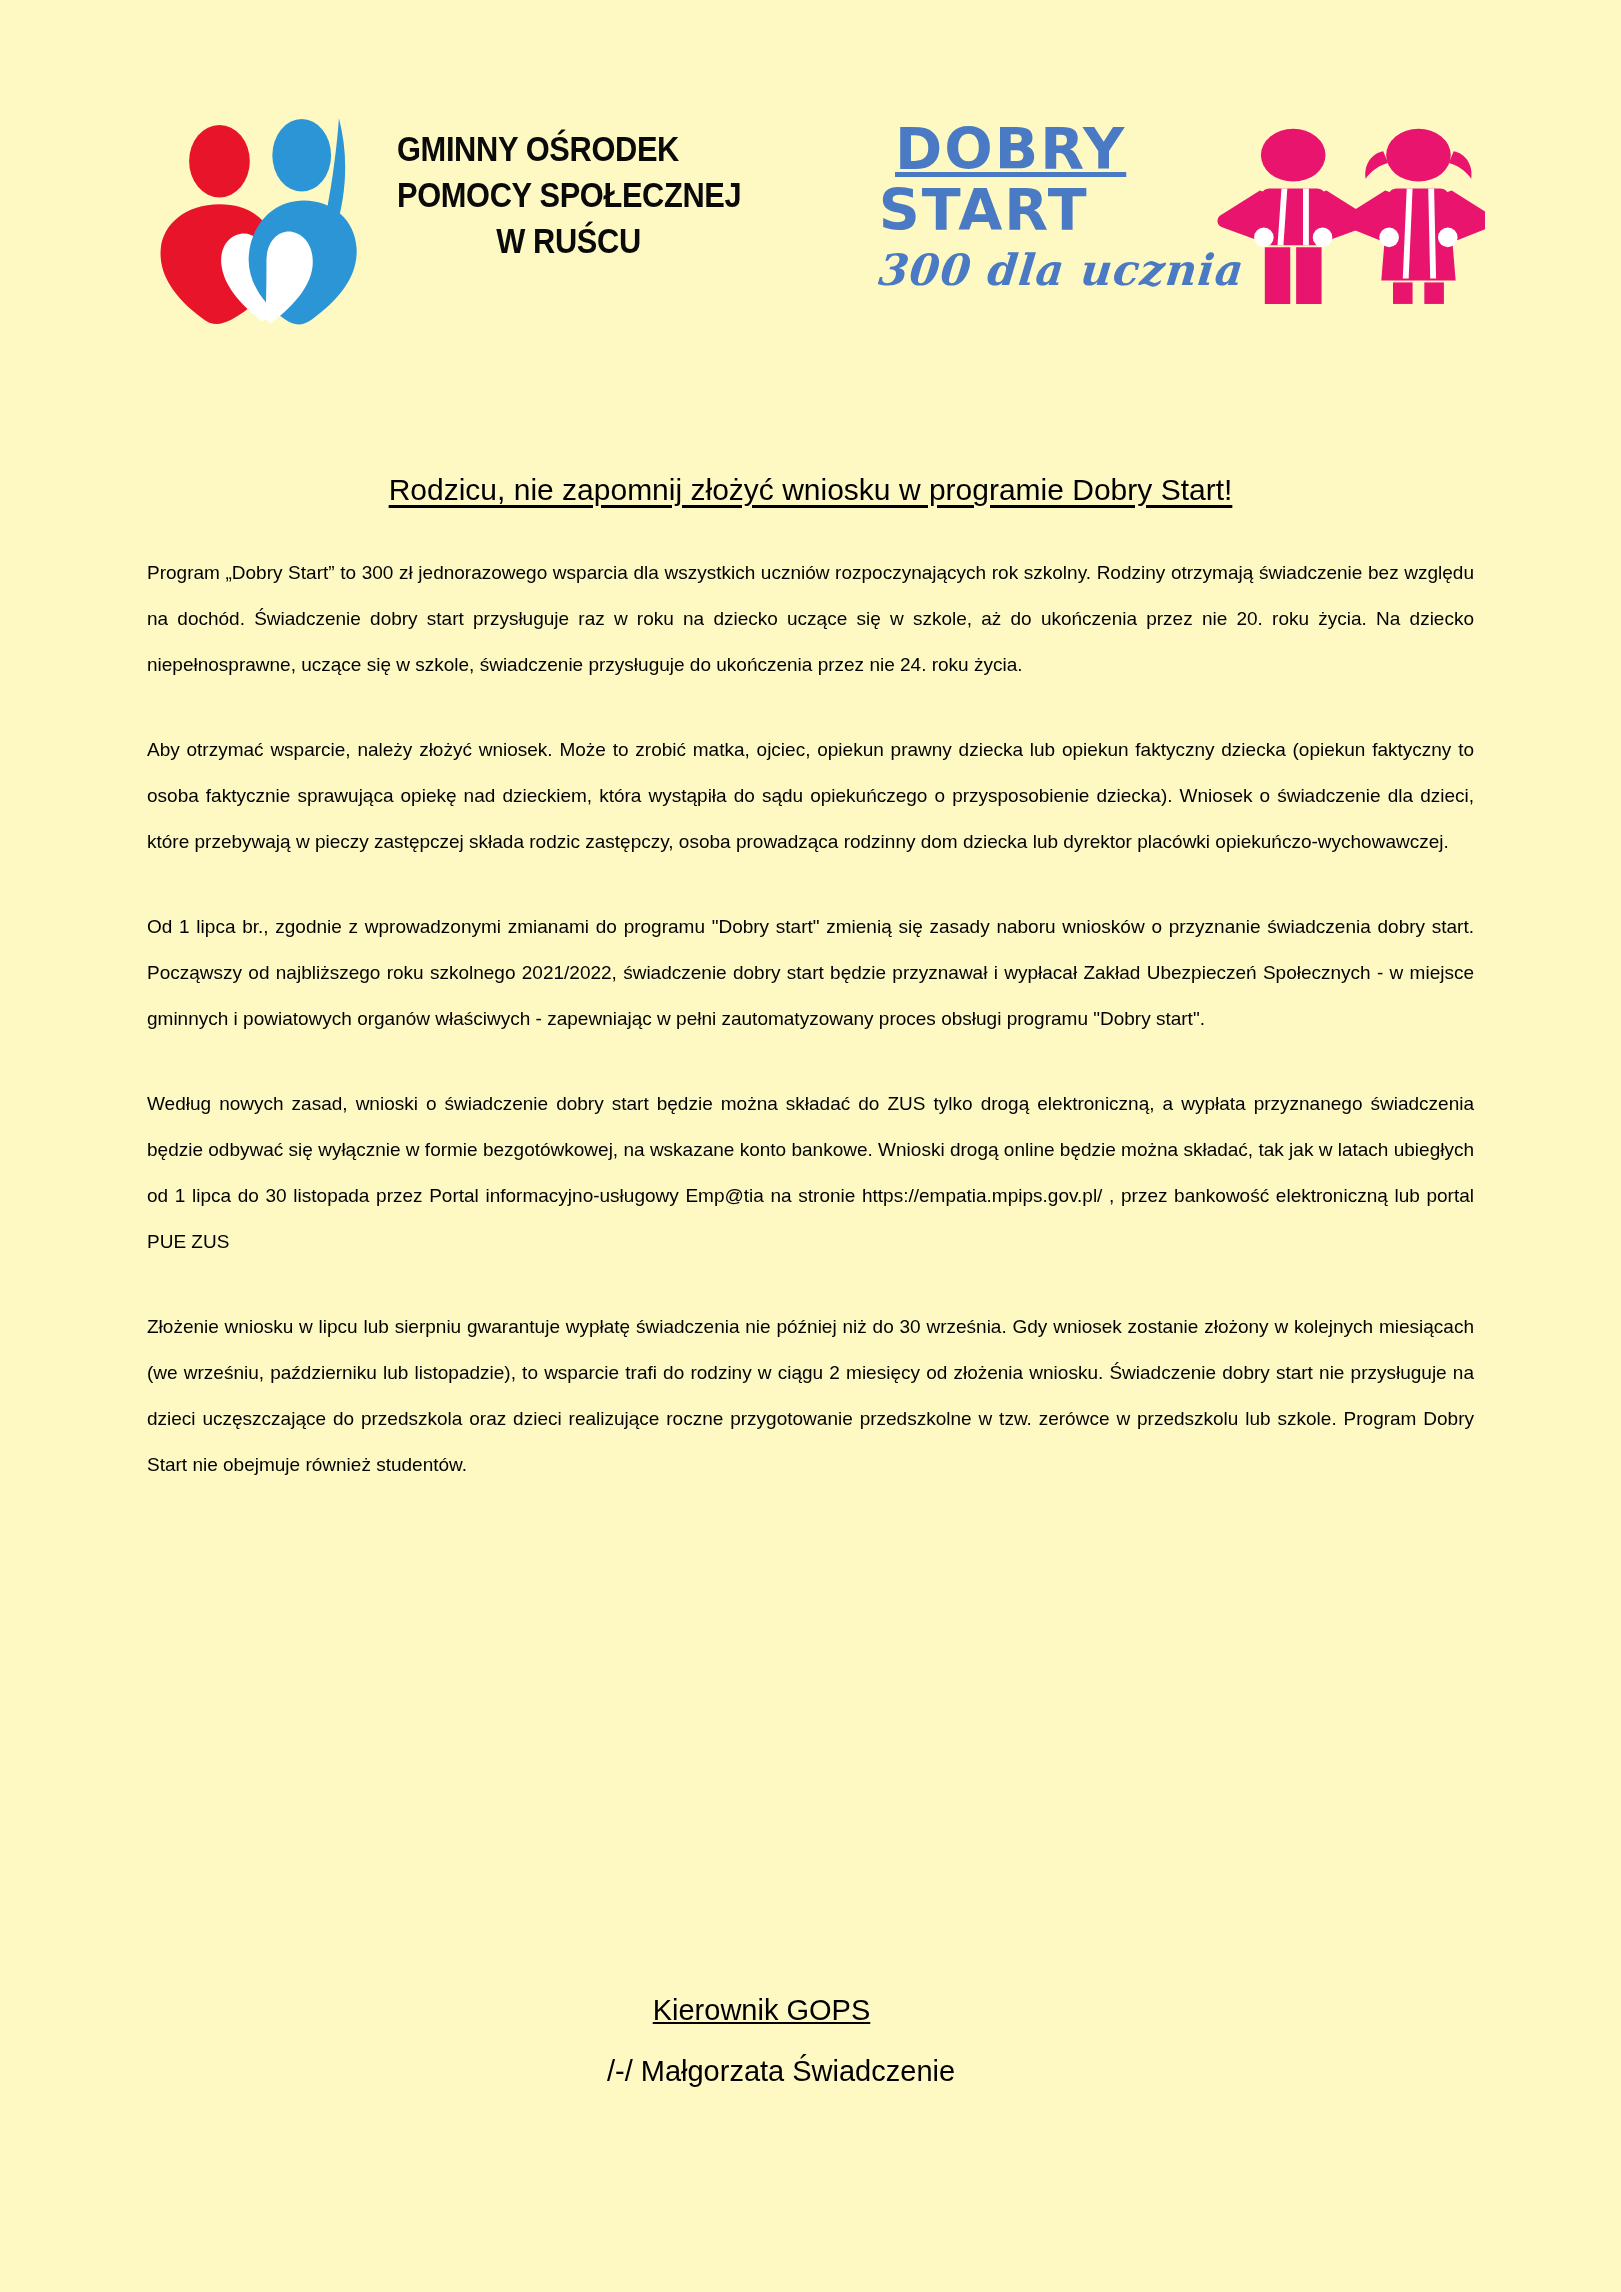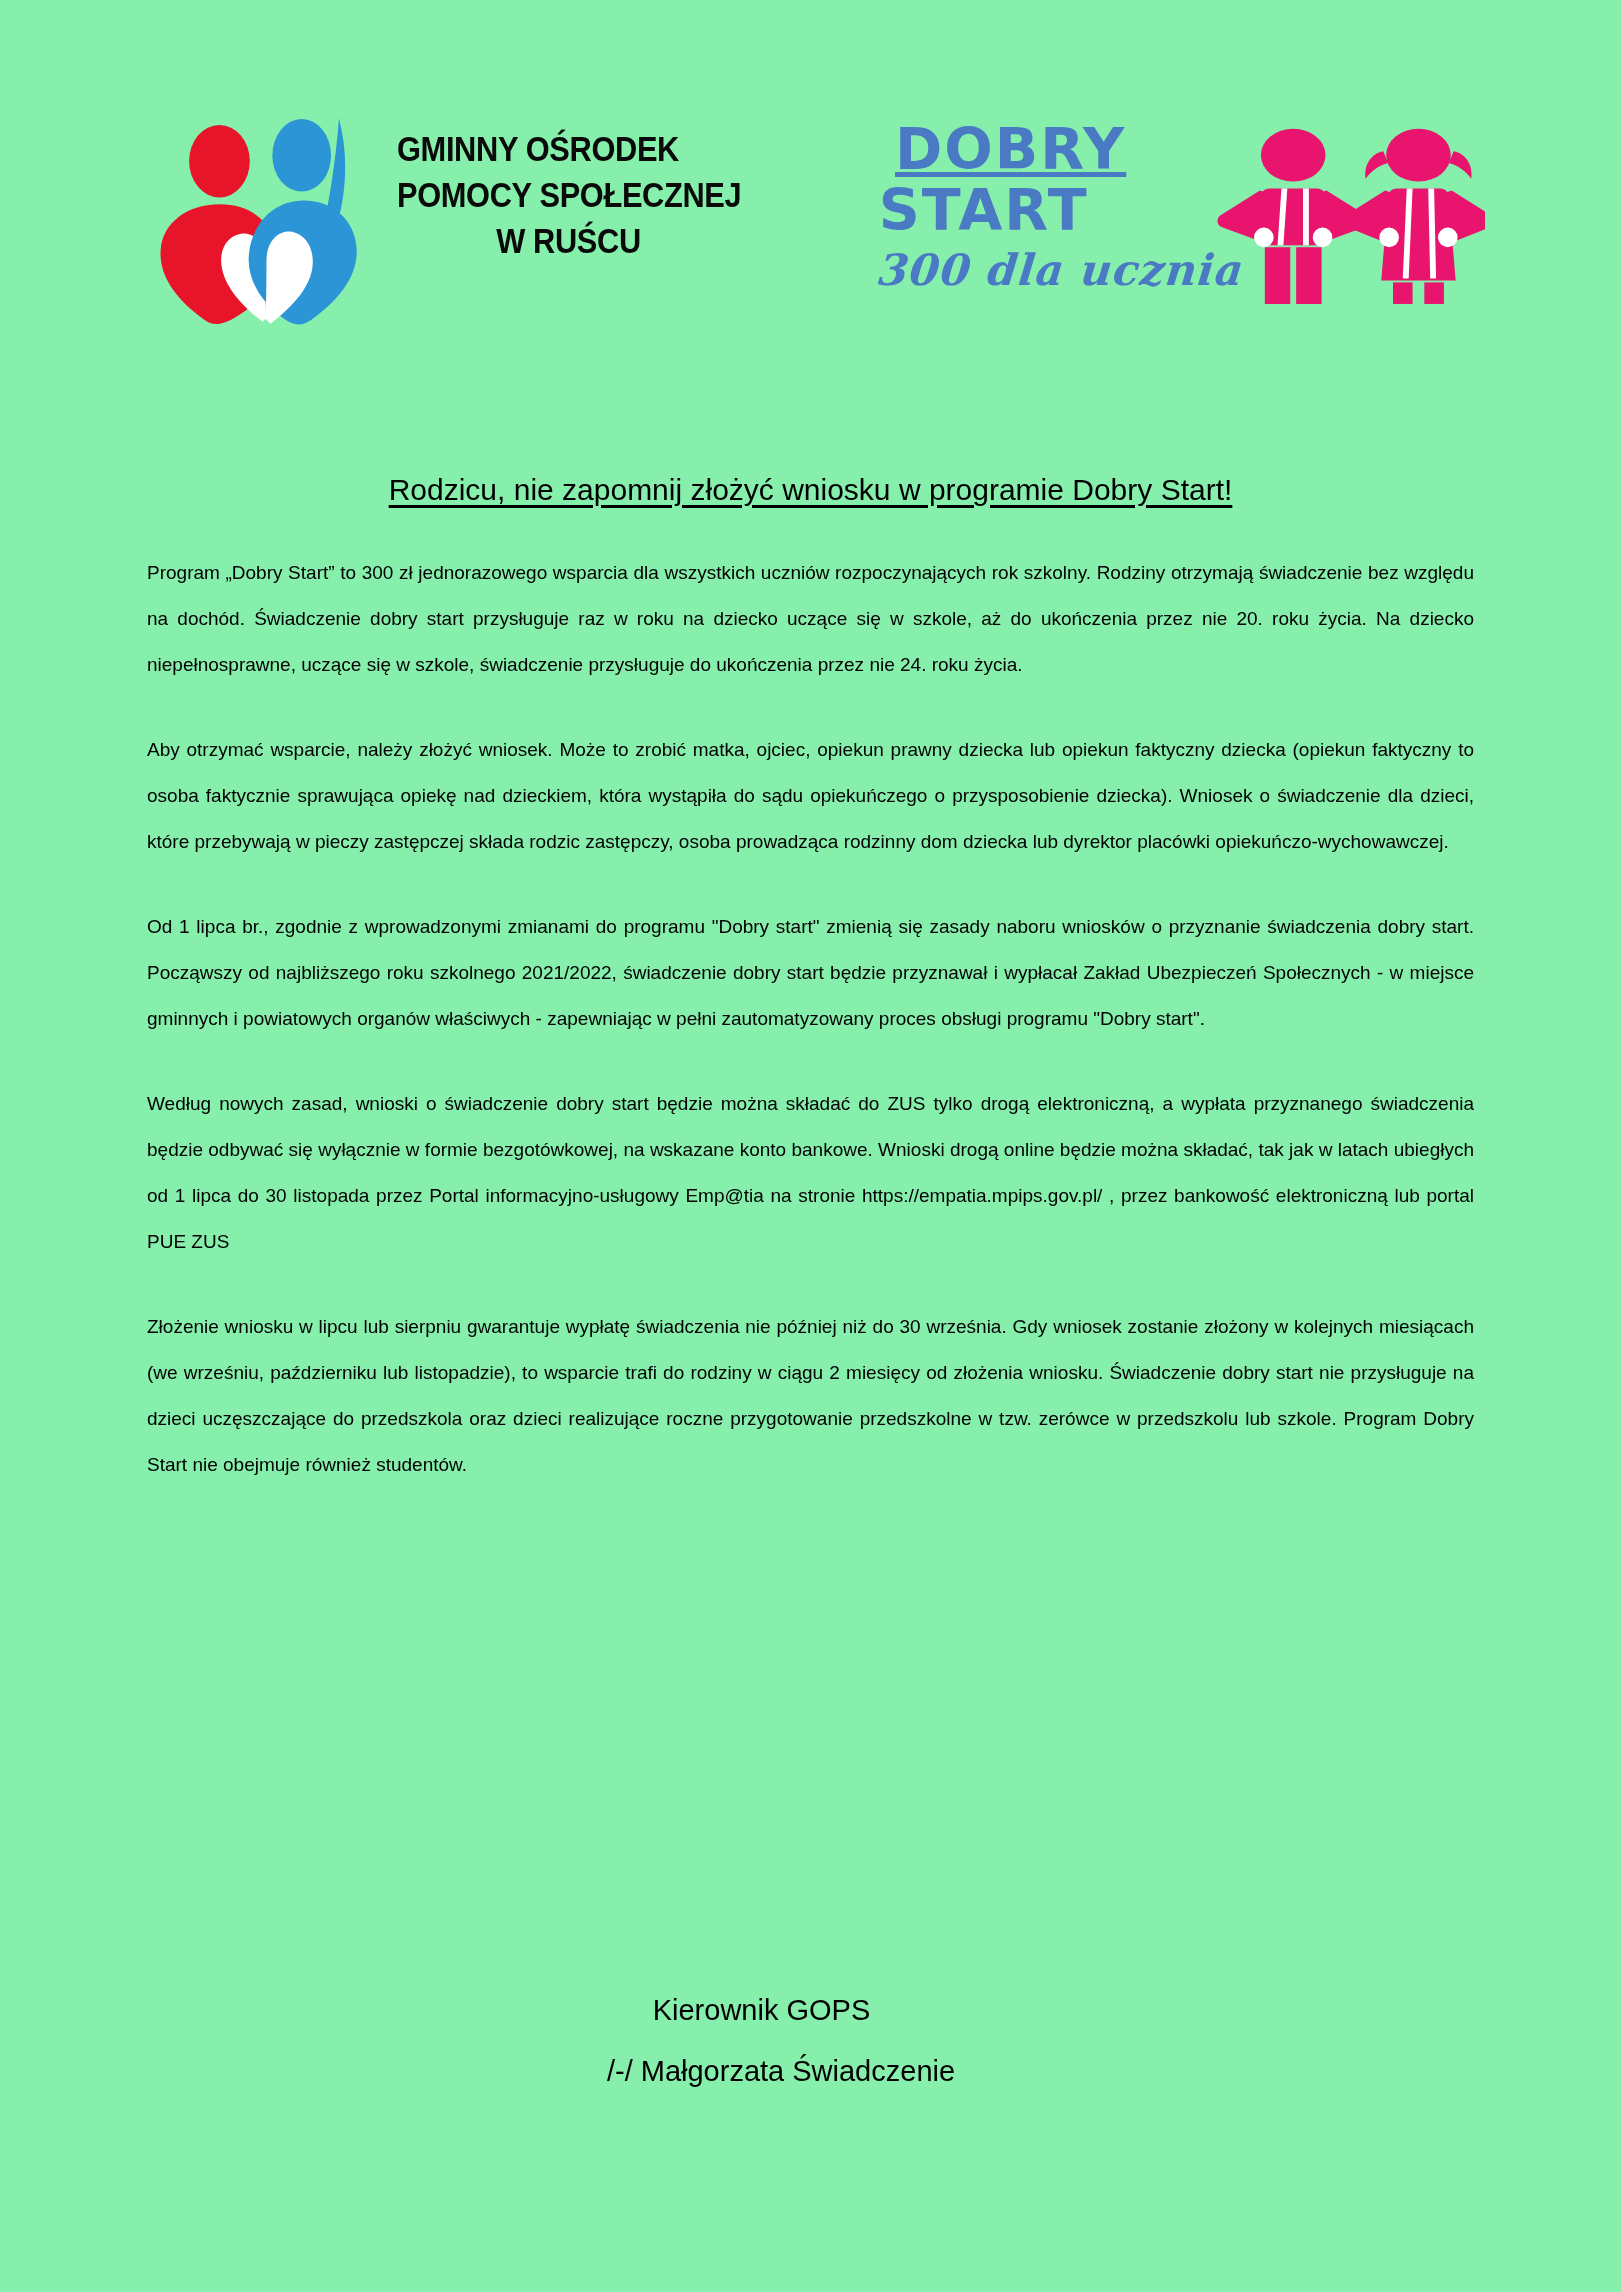--- a/index.html
+++ b/index.html
@@ -16,21 +16,21 @@
     position: relative;
     overflow: hidden;
   }
 
   .page {
     width: 1621px;
     height: 2293px;
     box-sizing: border-box;
     padding: 0;
     position: relative;
-    background: #86efac;
+    background: #fef9c3;
   }
 
   
   .logo-band {
     position: absolute;
     top: 108px;
     left: 0;
     width: 1621px;
     height: 225px;
   }
@@ -143,21 +143,21 @@
     left: 147px;
     top: 1980px;
     width: 1327px;
     text-align: center;
   }
   .sig-line {
     font-size: 29px;
     line-height: 61px;
     text-align: center;
   }
-  .sig-role { padding-right: 98px; }
+  .sig-role { padding-right: 98px; text-decoration: underline; }
   .sig-name { padding-right: 59px; }
 </style>
 </head>
 <body>
 
 <div class="page">
 
   <div class="logo-band">
 
     <div class="gops-logo">

